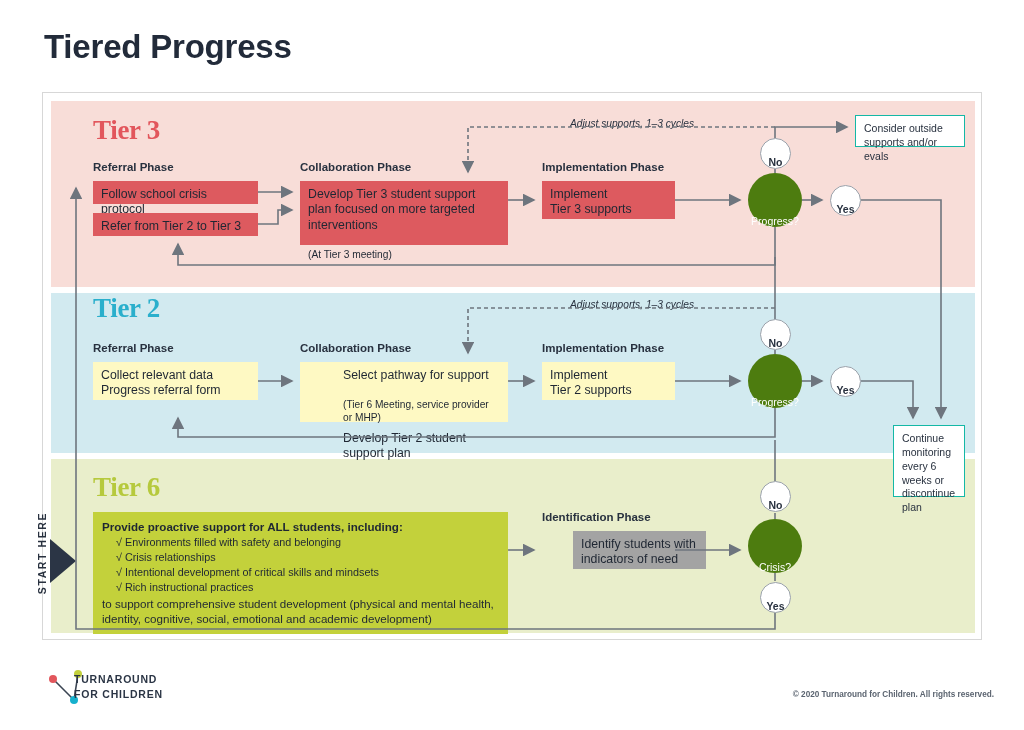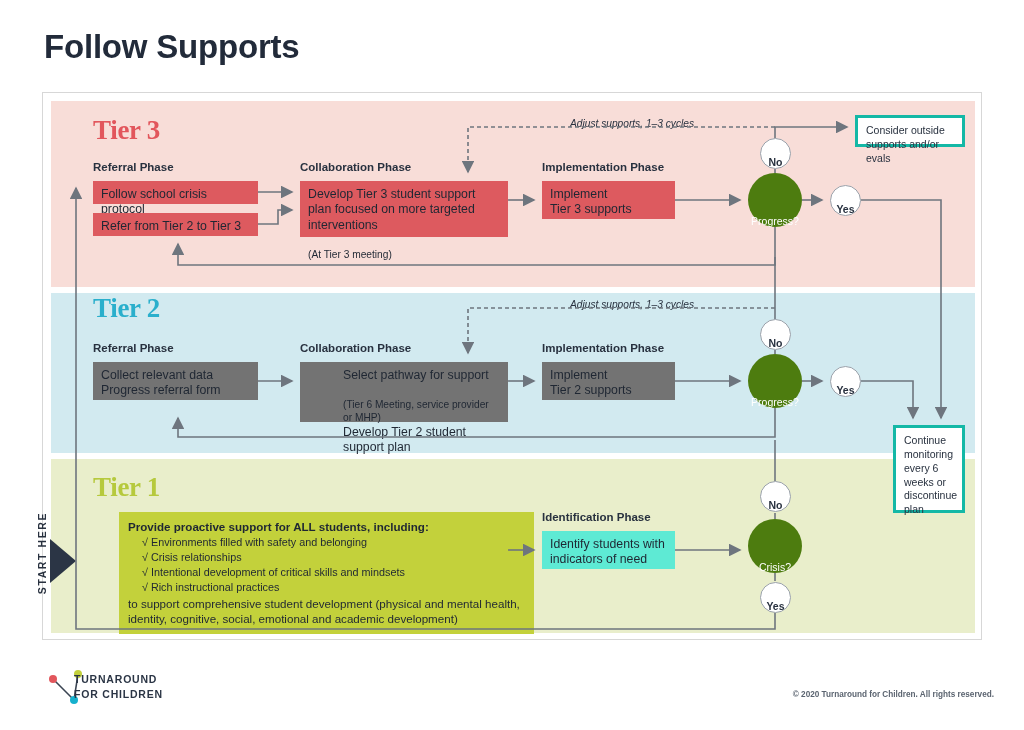--- a/index.html
+++ b/index.html
@@ -24,80 +24,80 @@
   .tier-label{position:absolute;font-size:27px;font-weight:bold;letter-spacing:-0.3px;font-family:Liberation Serif, serif;}
   #lbl-t3{left:93px;top:115px;color:#e2565c;}
   #lbl-t2{left:93px;top:293px;color:#2aafcc;}
   #lbl-t1{left:93px;top:472px;color:#b6c93d;}
 
   .phase{position:absolute;font-size:11.5px;font-weight:bold;color:#28313f;}
 
   .node{position:absolute;box-sizing:border-box;padding:6px 8px;
         font-size:12.3px;line-height:1.25;color:#1f2733;}
   .n-t3{background:#dd5a5f;}
-  .n-t2{background:#737373;}
-  .n-t1{background:#5eead4;}
-  .n-white{background:#ffffff;border:3px solid #14b8a6;font-size:10.5px;line-height:1.32;color:#28313f;}
+  .n-t2{background:#fef9c3;}
+  .n-t1{background:#a3a3a3;margin-left:31px;}
+  .n-white{background:#ffffff;border:1px solid #14b8a6;font-size:10.5px;line-height:1.32;color:#28313f;}
   .sub{font-size:10.2px;display:block;margin-top:16px;}
 
   .circ{position:absolute;border-radius:50%;display:flex;align-items:flex-end;
         justify-content:center;box-sizing:border-box;}
   .c-dark{background:#4d7c0f;color:#ffffff;font-size:10.5px;}
   .c-lite{background:#ffffff;border:1px solid #9aa1aa;color:#28313f;font-size:10.5px;font-weight:bold;}
 
   .cyc{position:absolute;font-size:10.2px;font-style:italic;color:#28313f;}
 
   #start-wrap{position:absolute;left:18px;top:495px;width:60px;height:135px;}
   #start-text{position:absolute;left:-28px;top:52px;width:104px;text-align:center;
     font-size:10.5px;font-weight:bold;letter-spacing:1.6px;color:#28313f;
     transform:rotate(-90deg);}
   #start-arrow{position:absolute;left:32px;top:44px;width:0;height:0;
     border-top:22px solid transparent;border-bottom:22px solid transparent;
     border-left:26px solid #2b3545;}
 
   #t1-body{position:absolute;left:93px;top:512px;width:415px;
     background:#c3d13b;box-sizing:border-box;padding:7px 9px;
-    font-size:11.6px;line-height:1.33;color:#1f2733;margin-left:26px;}
+    font-size:11.6px;line-height:1.33;color:#1f2733;}
   #t1-body .hd{font-weight:bold;}
   #t1-body ul{list-style:none;margin:1px 0 1px 0;padding:0 0 0 14px;}
   #t1-body li{font-size:10.8px;line-height:1.38;}
 
   #logo{position:absolute;left:44px;top:668px;width:230px;height:40px;}
   #logo-text{position:absolute;left:74px;top:672px;font-size:10.5px;font-weight:bold;
     letter-spacing:0.8px;line-height:1.45;color:#2b3545;}
   #copyright{position:absolute;right:30px;top:690px;font-size:8.2px;
     font-weight:bold;color:#5b6470;}
 
   #wires{position:absolute;left:0;top:0;width:1024px;height:730px;pointer-events:none;}
 </style>
 </head>
 <body>
 
-<div id="page-title">Follow Supports</div>
+<div id="page-title">Tiered Progress</div>
 
 <div id="frame">
   <div class="band" id="band-t3"></div>
   <div class="band" id="band-t2"></div>
   <div class="band" id="band-t1"></div>
 </div>
 
 <div class="tier-label" id="lbl-t3">Tier 3</div>
 
 <div class="phase" style="left:93px;top:161px;">Referral Phase</div>
 <div class="phase" style="left:300px;top:161px;">Collaboration Phase</div>
 <div class="phase" style="left:542px;top:161px;">Implementation Phase</div>
 
 <div class="node n-t3" style="left:93px;top:181px;width:165px;height:23px;">
   <span>Follow school crisis protocol</span>
 </div>
 <div class="node n-t3" style="left:93px;top:213px;width:165px;height:23px;">
   <span>Refer from Tier 2 to Tier 3</span>
 </div>
 
-<div class="node n-t3" style="left:300px;top:181px;width:208px;height:56px;">
+<div class="node n-t3" style="left:300px;top:181px;width:208px;height:64px;">
   <span>Develop Tier 3 student support plan focused on more targeted interventions</span>
   <span class="sub">(At Tier 3 meeting)</span>
 </div>
 
 <div class="node n-t3" style="left:542px;top:181px;width:133px;height:38px;">
   <span>Implement</span><br>
   <span>Tier 3 supports</span>
 </div>
 
 <div class="circ c-dark" style="left:748px;top:173px;width:54px;height:54px;">
@@ -123,45 +123,45 @@
 <div class="phase" style="left:542px;top:342px;">Implementation Phase</div>
 
 <div class="node n-t2" style="left:93px;top:362px;width:165px;height:38px;">
   <span>Collect relevant data</span><br>
   <span>Progress referral form</span>
 </div>
 
 <div class="node n-t2" style="left:300px;top:362px;width:208px;height:60px;padding-left:43px;">
   <span>Select pathway for support</span>
   <span class="sub">(Tier 6 Meeting, service provider or MHP)</span>
-  <span style="display:block;">Develop Tier 2 student support plan</span>
+  <span style="display:block;margin-top:6px;">Develop Tier 2 student support plan</span>
 </div>
 
 <div class="node n-t2" style="left:542px;top:362px;width:133px;height:38px;">
   <span>Implement</span><br>
   <span>Tier 2 supports</span>
 </div>
 
 <div class="circ c-dark" style="left:748px;top:354px;width:54px;height:54px;">
   <span>Progress?</span>
 </div>
 <div class="circ c-lite" style="left:760px;top:319px;width:31px;height:31px;">
   <span>No</span>
 </div>
 <div class="circ c-lite" style="left:830px;top:366px;width:31px;height:31px;">
   <span>Yes</span>
 </div>
 
 <div class="cyc" style="left:570px;top:299px;">Adjust supports, 1–3 cycles</div>
 
-<div class="node n-white" style="left:893px;top:425px;width:72px;height:88px;">
+<div class="node n-white" style="left:893px;top:425px;width:72px;height:72px;">
   <span>Continue monitoring every 6 weeks or discontinue plan</span>
 </div>
 
-<div class="tier-label" id="lbl-t1">Tier 1</div>
+<div class="tier-label" id="lbl-t1">Tier 6</div>
 
 <div id="t1-body">
   <div class="hd">Provide proactive support for ALL students, including:</div>
   <ul>
     <li>√ Environments filled with safety and belonging</li>
     <li>√ Crisis relationships</li>
     <li>√ Intentional development of critical skills and mindsets</li>
     <li>√ Rich instructional practices</li>
   </ul>
   <div>to support comprehensive student development (physical and mental health, identity, cognitive, social, emotional and academic development)</div>

